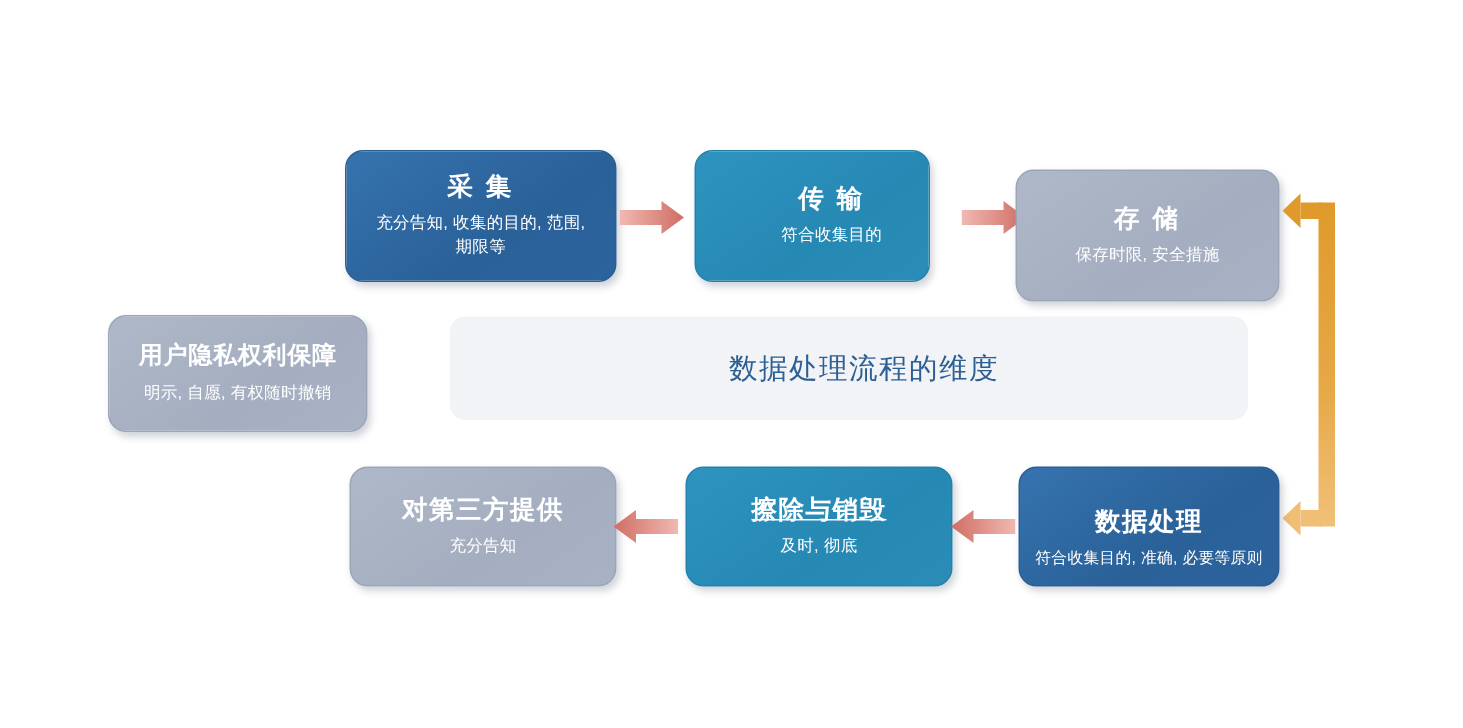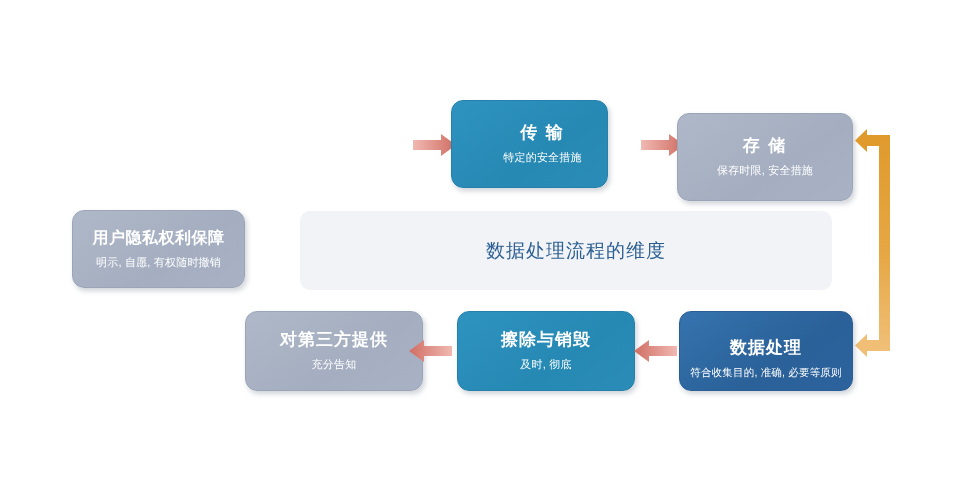--- a/index.html
+++ b/index.html
@@ -88,36 +88,43 @@
   .return-bracket {
     position: absolute;
   }
   .return-bracket svg { display: block; }
 </style>
 </head>
 <body>
 
 <div id="canvas">
 
+  <div class="box dark-blue" style="left:230px; top:100px; width:181px; height:88px;">
+    <div class="b-title">采 集</div>
+    <div class="b-sub">
+      <div>充分告知, 收集的目的, 范围,</div>
+      <div>期限等</div>
+    </div>
+  </div>
 
   <div class="arrow-h" style="left:413px; top:134px; width:43px;">
     <svg width="43" height="22" viewBox="0 0 43 22">
       <defs>
         <linearGradient id="salmonR1" x1="0" y1="0" x2="1" y2="0">
           <stop offset="0%" stop-color="#F0B9B2"></stop>
           <stop offset="100%" stop-color="#D06D63"></stop>
         </linearGradient>
       </defs>
       <path d="M0 6 L28 6 L28 0 L43 11 L28 22 L28 16 L0 16 Z" fill="url(#salmonR1)"></path>
     </svg>
   </div>
 
-  <div class="box teal" style="left:451px; top:100px; width:157px; height:88px;padding-left:36px;">
+  <div class="box teal" style="left:463px; top:100px; width:157px; height:88px;padding-left:36px;">
     <div class="b-title">传 输</div>
-    <div class="b-sub">特定的安全措施</div>
+    <div class="b-sub">符合收集目的</div>
   </div>
 
   <div class="arrow-h" style="left:641px; top:134px; width:43px;">
     <svg width="43" height="22" viewBox="0 0 43 22">
       <defs>
         <linearGradient id="salmonR2" x1="0" y1="0" x2="1" y2="0">
           <stop offset="0%" stop-color="#F0B9B2"></stop>
           <stop offset="100%" stop-color="#D06D63"></stop>
         </linearGradient>
       </defs>
@@ -158,43 +165,43 @@
 
       <path d="M12 208 L12 231 L0 219.5 Z" fill="#F0BE74"></path>
     </svg>
   </div>
 
   <div class="box gray" style="left:72px; top:210px; width:173px; height:78px;">
     <div class="b-title" style="letter-spacing:0.5px; font-size:16px;text-align:right;">用户隐私权利保障</div>
     <div class="b-sub">明示, 自愿, 有权随时撤销</div>
   </div>
 
-  <div class="center-panel" style="left:300px; top:211px; width:532px; height:79px;padding-left:20px;">
+  <div class="center-panel" style="left:300px; top:211px; width:532px; height:69px;padding-left:20px;">
     <div class="c-text">数据处理流程的维度</div>
   </div>
 
-  <div class="box gray" style="left:245px; top:311px; width:178px; height:80px;">
+  <div class="box gray" style="left:233px; top:311px; width:178px; height:80px;">
     <div class="b-title" style="letter-spacing:1px;">对第三方提供</div>
     <div class="b-sub">充分告知</div>
   </div>
 
   <div class="arrow-h" style="left:409px; top:340px; width:43px;">
     <svg width="43" height="22" viewBox="0 0 43 22">
       <defs>
         <linearGradient id="salmonL1" x1="1" y1="0" x2="0" y2="0">
           <stop offset="0%" stop-color="#F0B9B2"></stop>
           <stop offset="100%" stop-color="#D06D63"></stop>
         </linearGradient>
       </defs>
       <path d="M43 6 L15 6 L15 0 L0 11 L15 22 L15 16 L43 16 Z" fill="url(#salmonL1)"></path>
     </svg>
   </div>
 
   <div class="box teal" style="left:457px; top:311px; width:178px; height:80px;">
-    <div class="b-title" style="letter-spacing:1px;">擦除与销毁</div>
+    <div class="b-title" style="letter-spacing:1px;text-decoration:underline;">擦除与销毁</div>
     <div class="b-sub">及时, 彻底</div>
   </div>
 
   <div class="arrow-h" style="left:634px; top:340px; width:43px;">
     <svg width="43" height="22" viewBox="0 0 43 22">
       <defs>
         <linearGradient id="salmonL2" x1="1" y1="0" x2="0" y2="0">
           <stop offset="0%" stop-color="#F0B9B2"></stop>
           <stop offset="100%" stop-color="#D06D63"></stop>
         </linearGradient>

